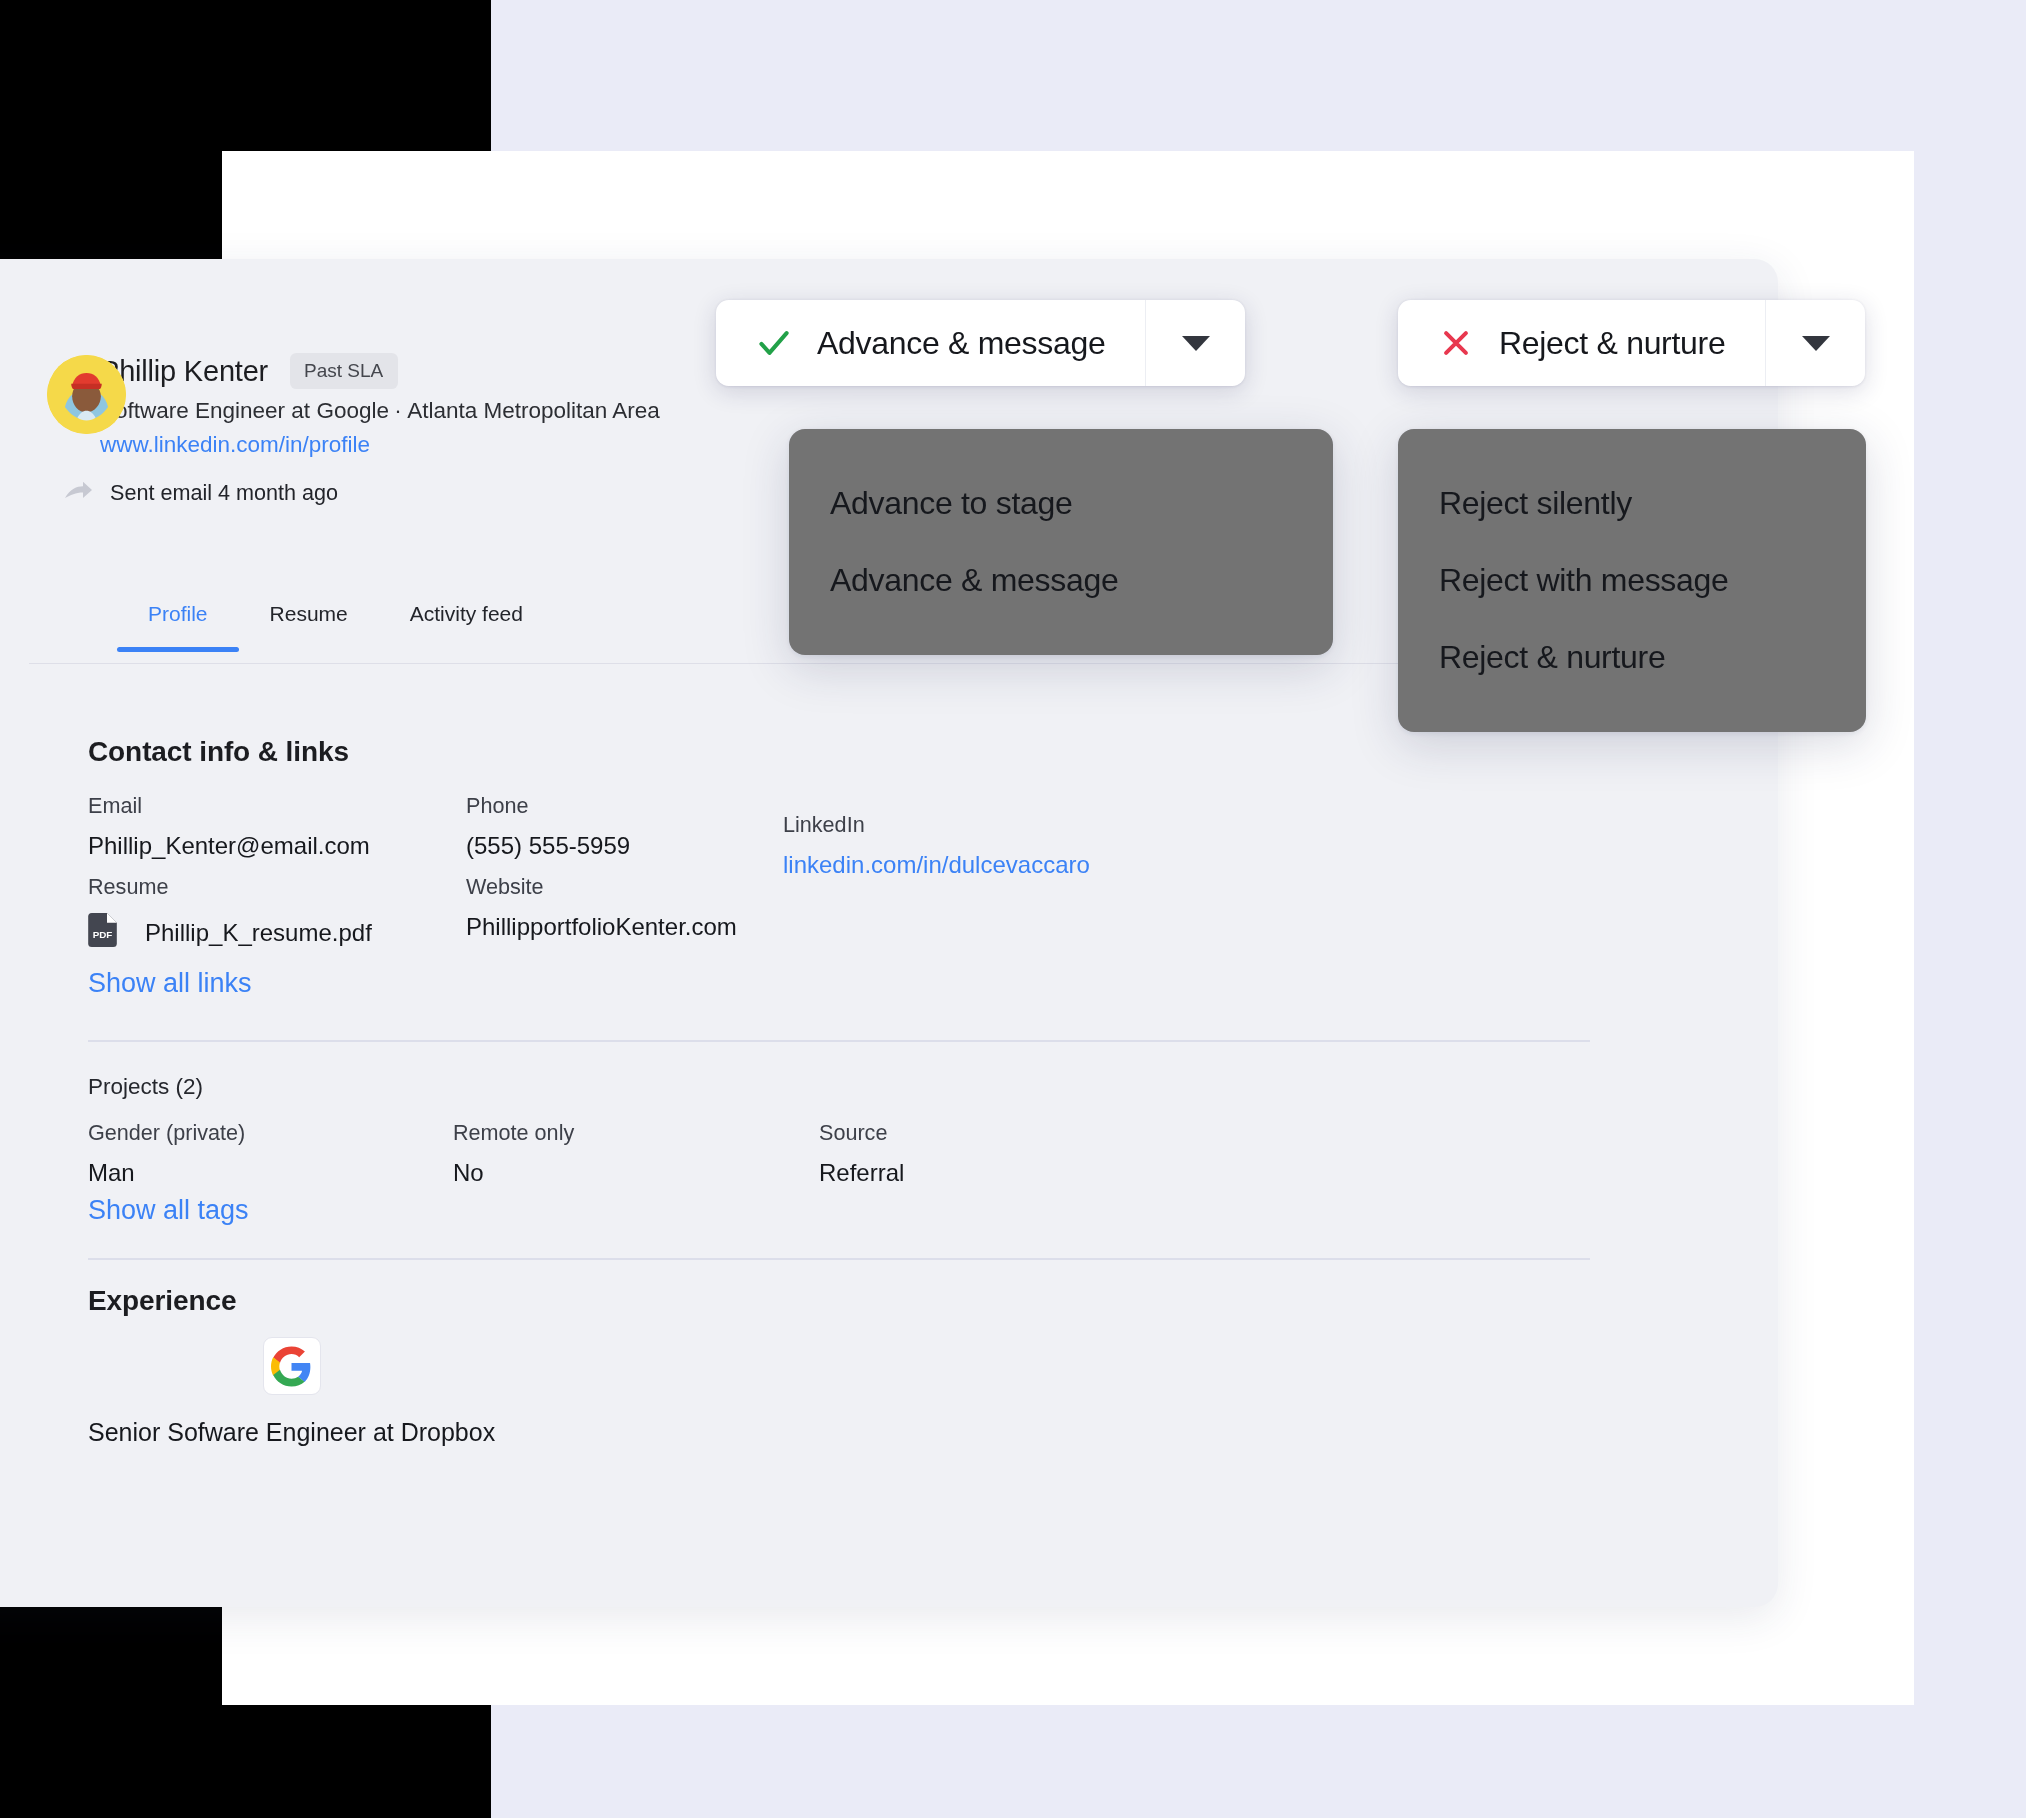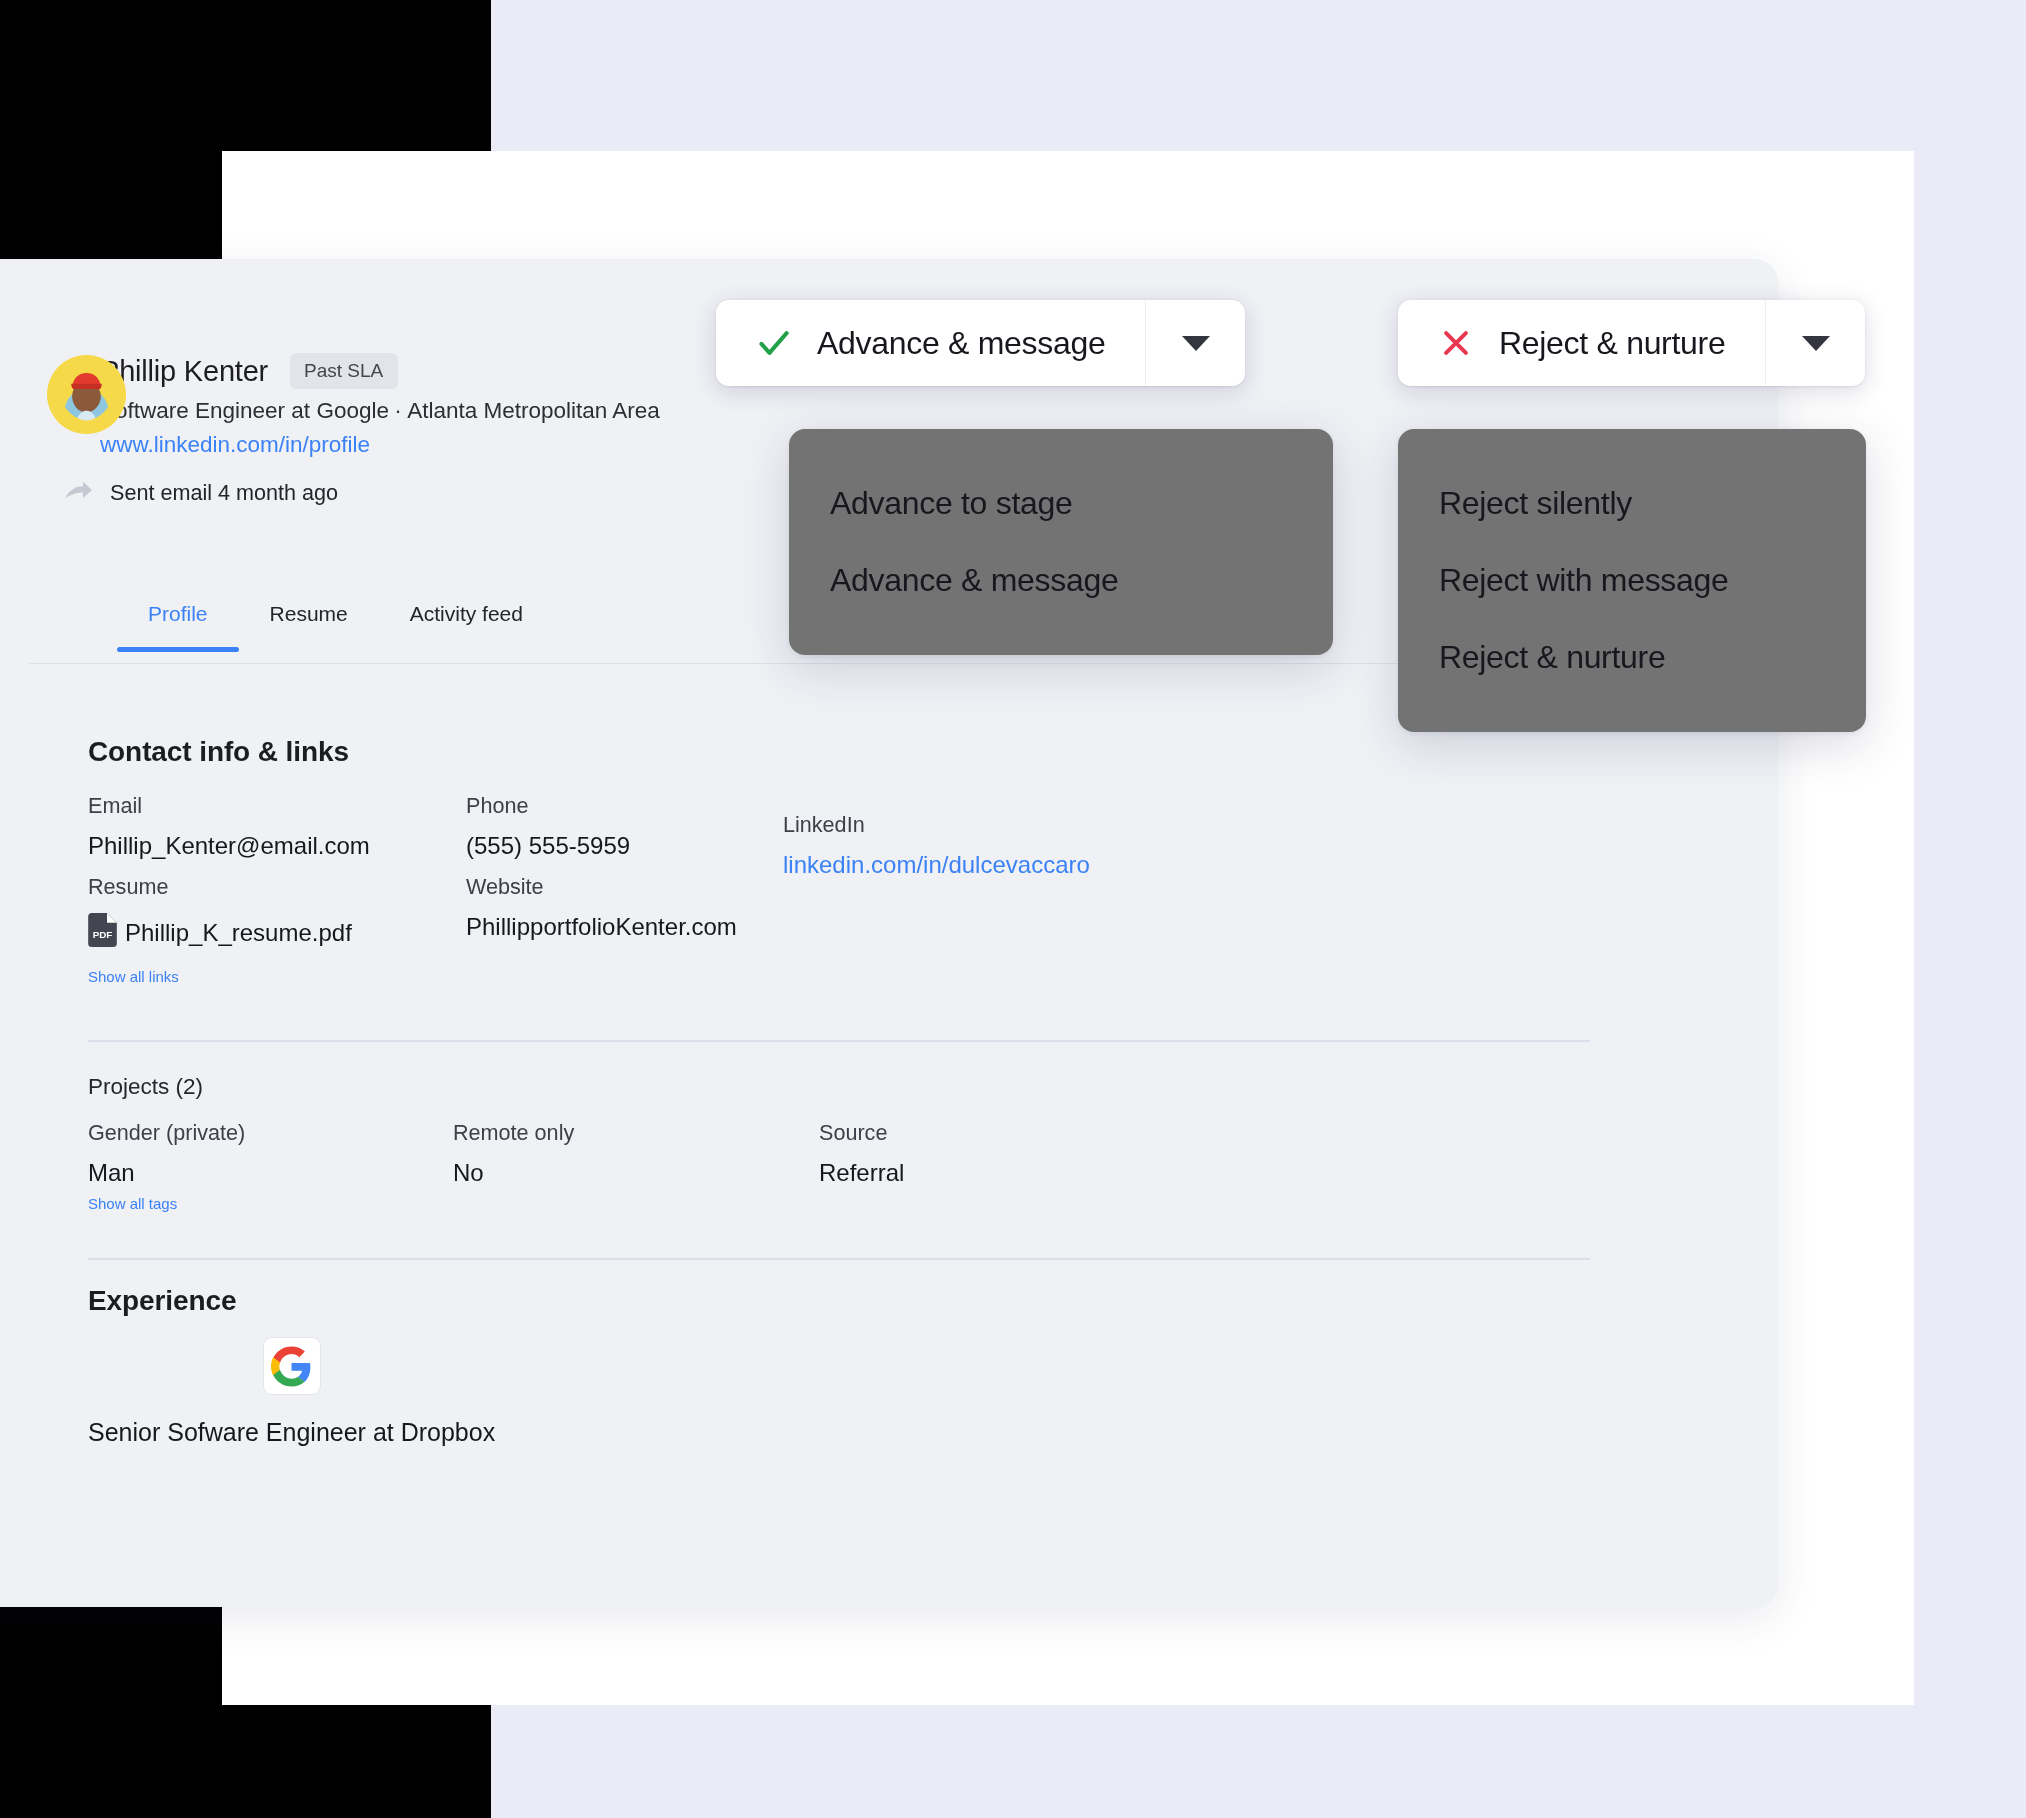--- a/index.html
+++ b/index.html
@@ -177,33 +177,33 @@
     display: block;
     white-space: nowrap;
   }
   .field .f-value.link {
     color: #3b82f6;
     text-decoration: none;
   }
   .f-value.with-icon {
     display: flex;
     align-items: center;
-    gap: 8px;
+    gap: 28px;
   }
 
   .col1 { left: 142px; }
   .col2 { left: 520px; }
   .col3 { left: 837px; margin-top: 19px; }
 
   .row1 { top: 534px; }
   .row2 { top: 615px; }
 
   .show-link {
     position: absolute;
-    font-size: 15px;
+    font-size: 27px;
     color: #3b82f6;
     text-decoration: none;
     white-space: nowrap;
     cursor: pointer;
   }
   #show-all-links { left: 142px; top: 709px; }
   #show-all-tags  { left: 142px; top: 936px; }
 
   .divider {
     position: absolute;

